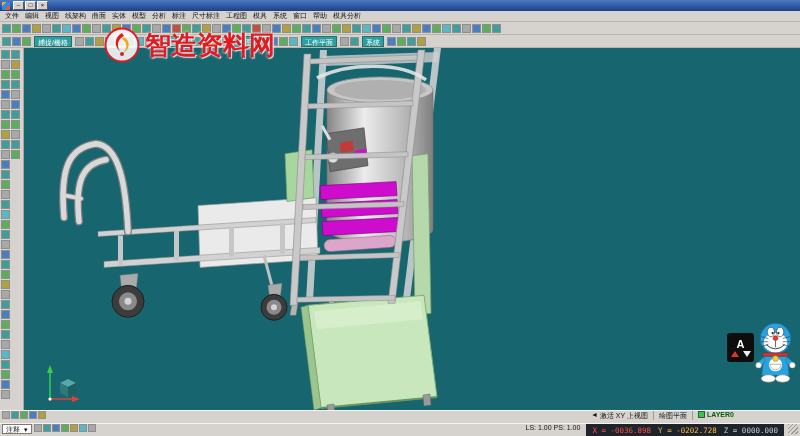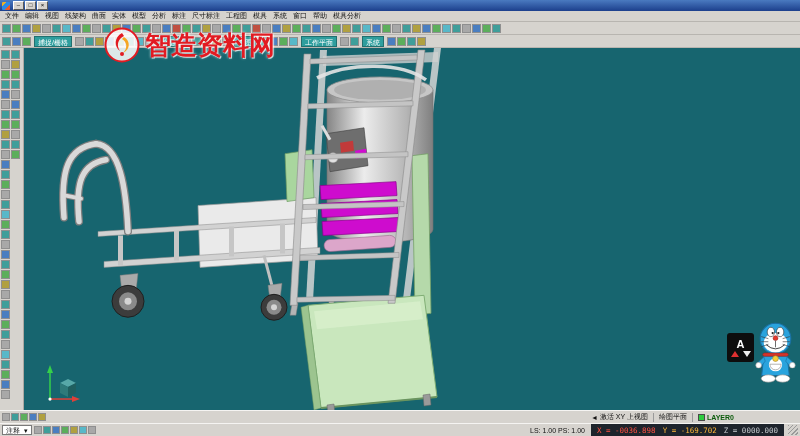--- a/index.html
+++ b/index.html
@@ -39,21 +39,21 @@
     text-shadow:0 0 3px rgba(255,255,255,.95),1px 1px 0 rgba(255,255,255,.7);}
   
   .view-widget{position:absolute;right:46px;bottom:48px;width:27px;height:29px;background:#0d0d0d;
     border-radius:3px;color:#fff;display:flex;flex-direction:column;align-items:center;justify-content:center;z-index:30;}
   .vw-label{font-size:11px;font-weight:bold;line-height:12px;}
   .vw-arrows{display:flex;gap:4px;align-items:center;margin-top:1px;}
   .tri-red{width:0;height:0;border-left:4px solid transparent;border-right:4px solid transparent;border-bottom:6px solid #e03030;}
   .tri-white{width:0;height:0;border-left:4px solid transparent;border-right:4px solid transparent;border-top:6px solid #f0f0f0;}
   .doraemon{position:absolute;right:2px;bottom:22px;width:45px;height:66px;z-index:30;}
   
-  .sbrow{height:13px;flex:none;display:flex;align-items:center;background:#d6d3ce;
+  .sbrow{height:13px;flex:none;display:flex;background:#d6d3ce;
     border-top:1px solid #f5f4f2;font-size:7px;padding:0 2px;gap:2px;color:#111;white-space:nowrap;}
   .sicon{width:8px;height:8px;flex:none;border:1px solid #8f8f8f;background:#bbb;}
   .spacer{flex:1;}
   .sb-sep{width:1px;height:9px;background:#9a9a9a;margin:0 3px;flex:none;}
   .layer-swatch{width:7px;height:7px;flex:none;background:#2ecc40;border:1px solid #4a4a4a;}
   .layer-label{color:#0a5a0a;font-weight:bold;}
   .sb-select{height:10px;line-height:9px;background:#fff;border:1px solid #7a7a7a;
     padding:0 3px;display:flex;align-items:center;gap:4px;flex:none;}
   .coords{margin-left:4px;height:13px;display:flex;align-items:center;gap:7px;padding:0 6px;
     background:#1e242c;font-size:7.5px;font-family:"DejaVu Sans Mono",monospace;flex:none;}
@@ -417,21 +417,21 @@
         <div class="sicon" style="background: rgb(74, 126, 192);"></div>
         <div class="sicon" style="background: rgb(92, 174, 92);"></div>
         <div class="sicon" style="background: rgb(176, 160, 64);"></div>
         <div class="sicon" style="background: rgb(88, 184, 200);"></div>
         <div class="sicon" style="background: rgb(168, 168, 168);"></div>
       </div>
     <div class="spacer"></div>
     <span>LS: 1.00 PS: 1.00</span>
     <div class="coords">
         <span style="color: rgb(255, 80, 66);">X = -0036.898</span>
-        <span style="color: rgb(255, 184, 58);">Y = -169.702</span>
+        <span style="color: rgb(255, 184, 58);">Y = -0202.728</span>
         <span style="color: rgb(200, 204, 208);">Z = 0000.000</span>
       </div>
     <div class="grip"></div>
   </div>
 
   <div class="watermark">
     <svg width="36" height="36" viewBox="0 0 36 36">
       <circle cx="18" cy="18" r="16.5" fill="#ffffff" fill-opacity="0.85" stroke="#e21b22" stroke-width="2"></circle>
       <path d="M18,6 C10,10 10,20 16,24 C12,18 14,12 20,9 Z" fill="#e21b22"></path>
       <path d="M20,10 C27,14 26,23 19,26 C24,21 23,15 18,12 Z" fill="#f5a623"></path>

